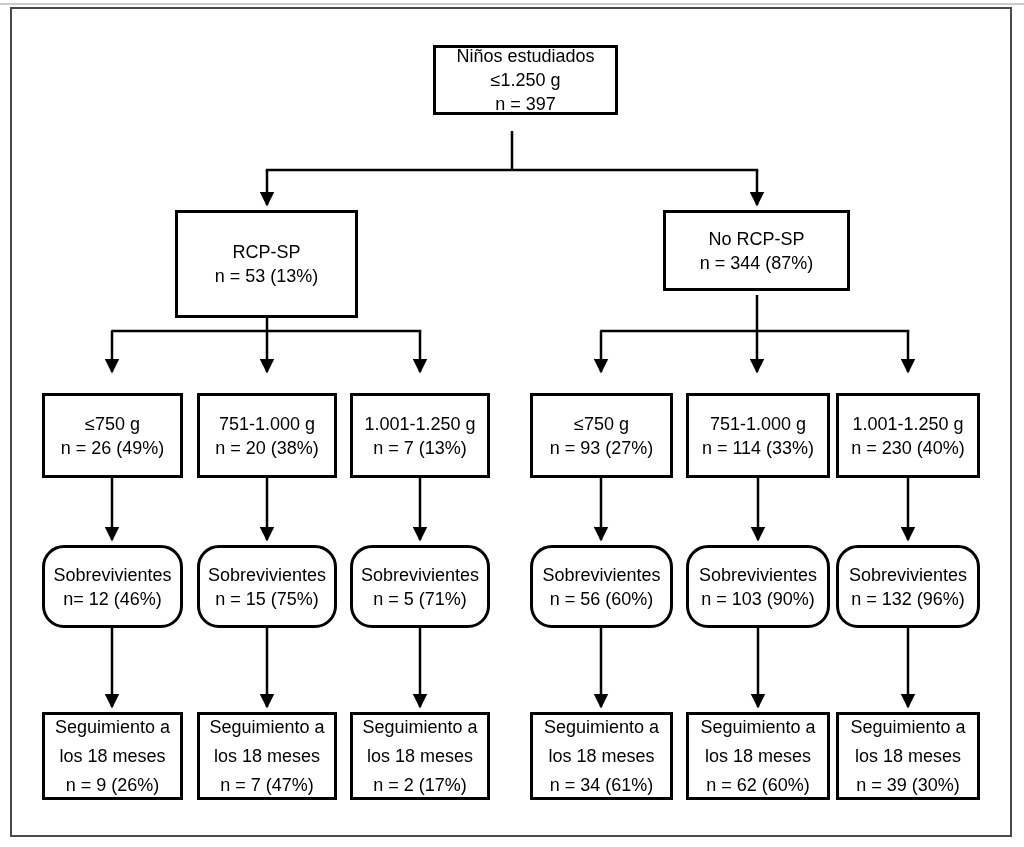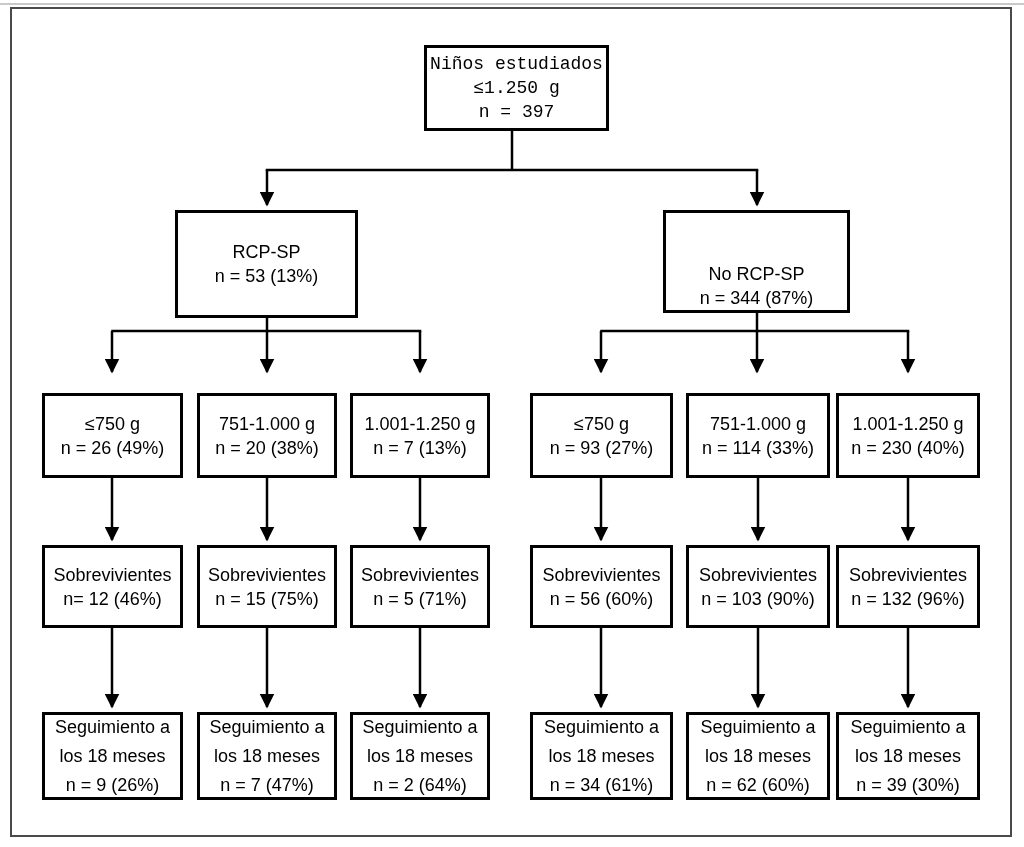--- a/index.html
+++ b/index.html
@@ -17,25 +17,25 @@
   }
   svg.connectors{position:absolute;left:0;top:0;z-index:1;}
   .node{
     position:absolute;z-index:2;box-sizing:border-box;
     border:3px solid #000;background:#fff;
     display:flex;flex-direction:column;align-items:center;justify-content:center;
     text-align:center;font-size:18px;line-height:24px;
   }
   .node span{display:block;white-space:nowrap;}
   
-  .n-root {left:424px;top:45px;width:185px;height:86px;font-family:Liberation Mono, monospace;}
+  .n-root {left:433px;top:45px;width:185px;height:70px;}
   .n-rcp  {left:175px;top:210px;width:183px;height:108px;}
-  .n-norcp{left:663px;top:210px;width:187px;height:103px;justify-content:flex-end;}
+  .n-norcp{left:663px;top:210px;width:187px;height:81px;}
   .r3{top:393px;height:85px;}
-  .r4{top:545px;height:83px;}
+  .r4{top:545px;height:83px;border-radius:22px;}
   .r5{top:712px;height:88px;justify-content:space-between;}
   .c1{left:42px;width:141px;}
   .c2{left:197px;width:140px;}
   .c3{left:350px;width:140px;}
   .c4{left:530px;width:143px;}
   .c5{left:686px;width:144px;}
   .c6{left:836px;width:144px;}
 </style>
 </head>
 <body>
@@ -155,21 +155,21 @@
   <span>n = 9 (26%)</span>
 </div>
 <div class="node r5 c2">
   <span>Seguimiento a</span>
   <span>los 18 meses</span>
   <span>n = 7 (47%)</span>
 </div>
 <div class="node r5 c3">
   <span>Seguimiento a</span>
   <span>los 18 meses</span>
-  <span>n = 2 (64%)</span>
+  <span>n = 2 (17%)</span>
 </div>
 <div class="node r5 c4">
   <span>Seguimiento a</span>
   <span>los 18 meses</span>
   <span>n = 34 (61%)</span>
 </div>
 <div class="node r5 c5">
   <span>Seguimiento a</span>
   <span>los 18 meses</span>
   <span>n = 62 (60%)</span>

